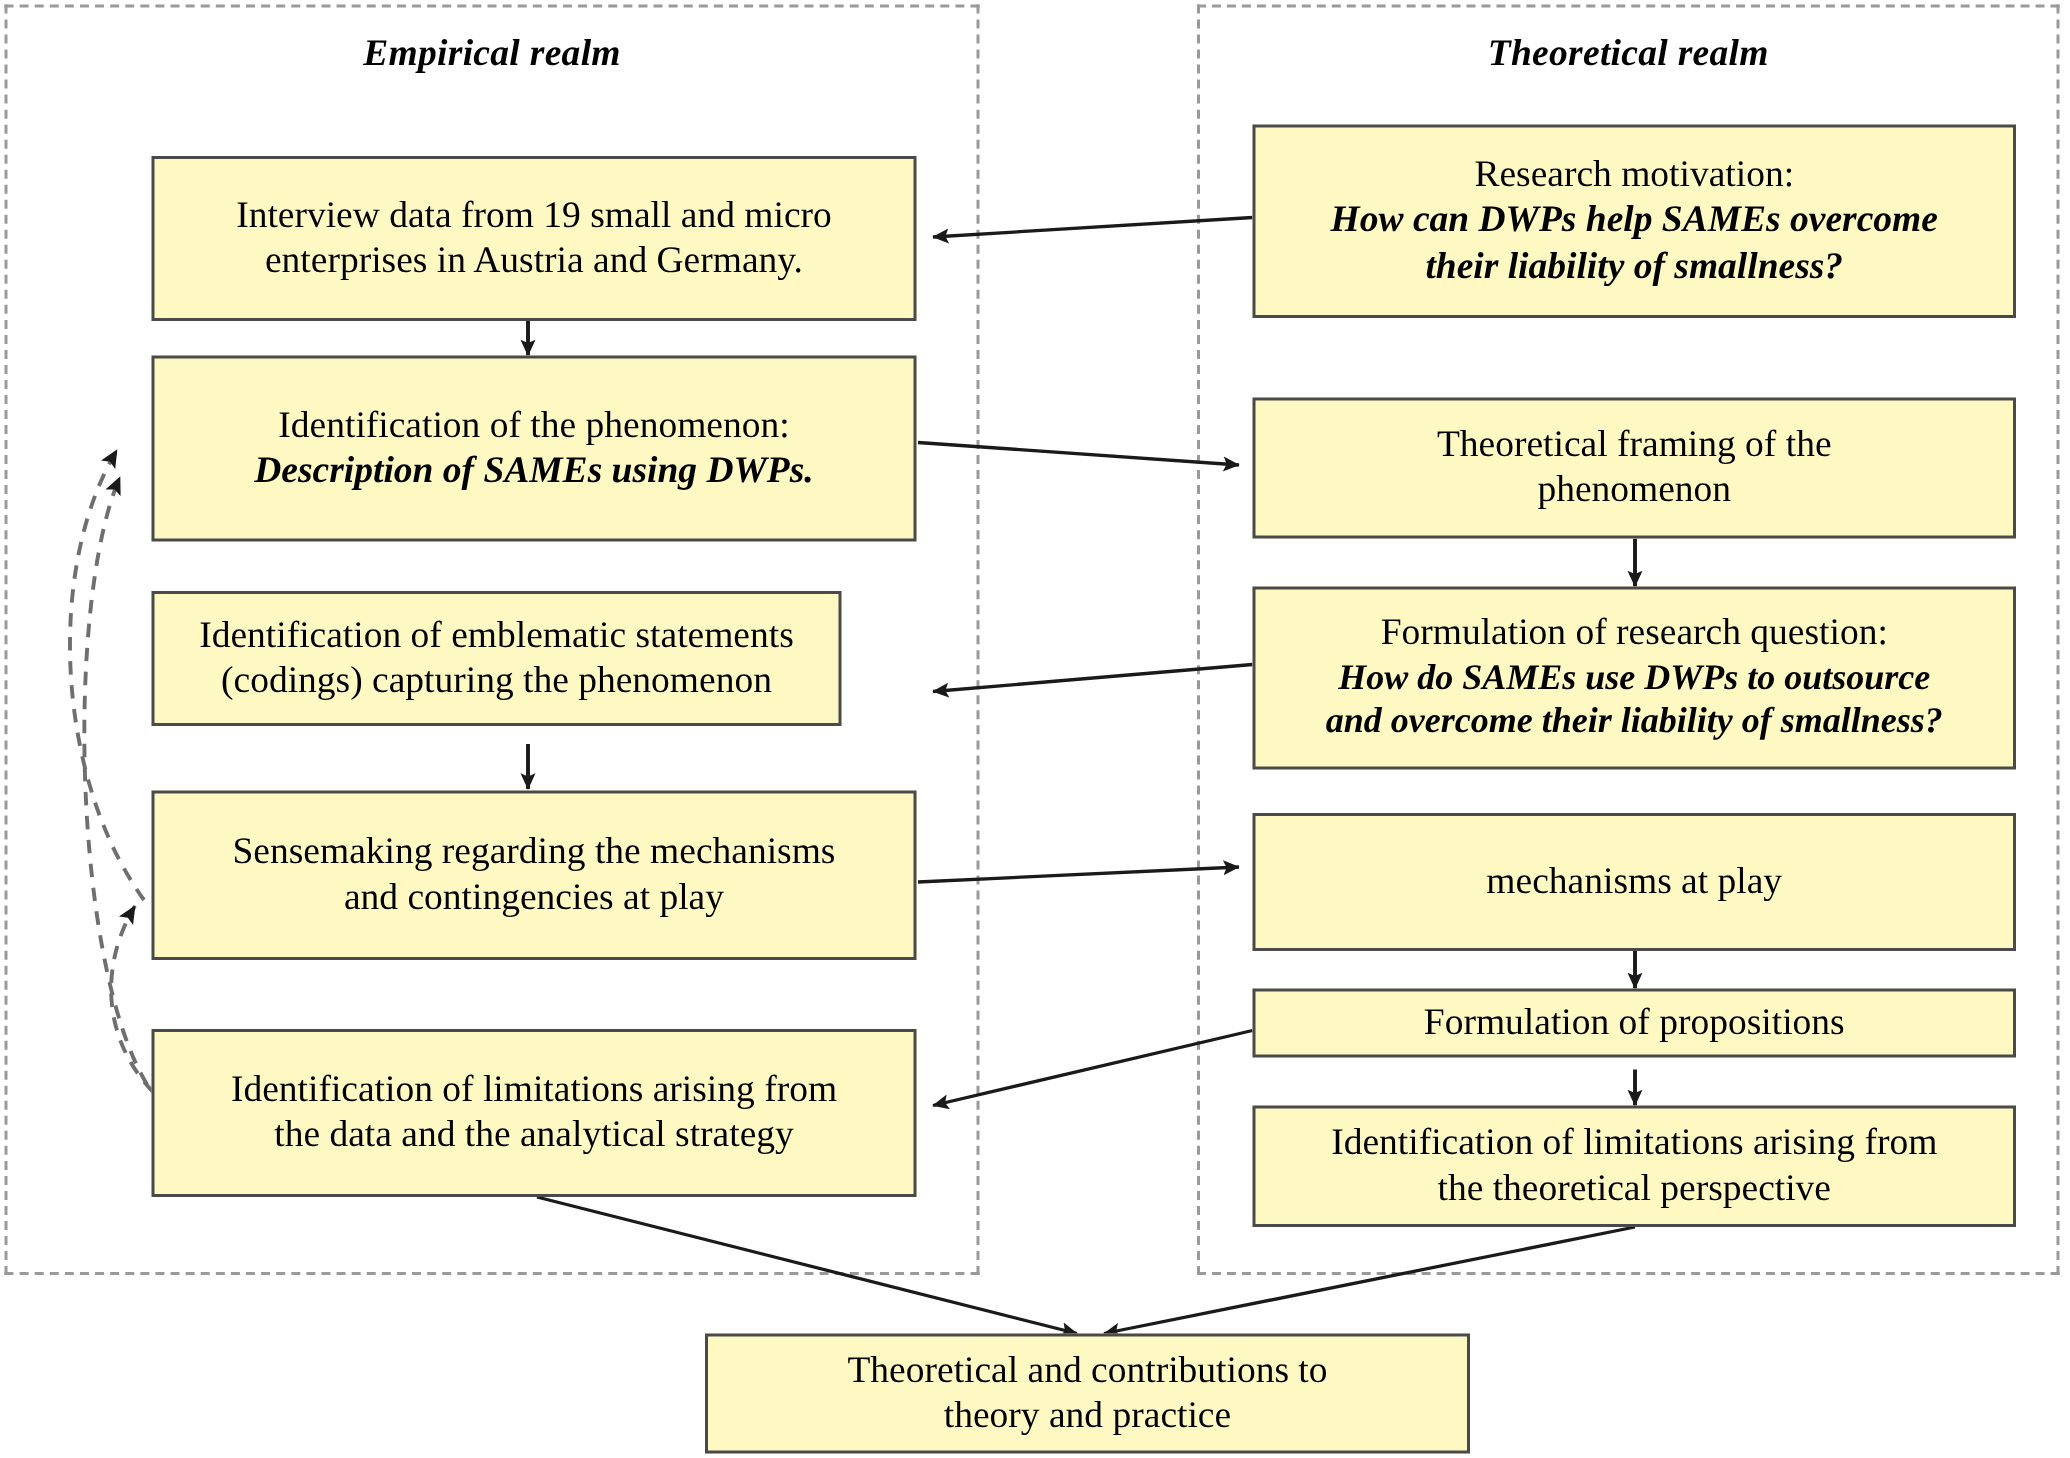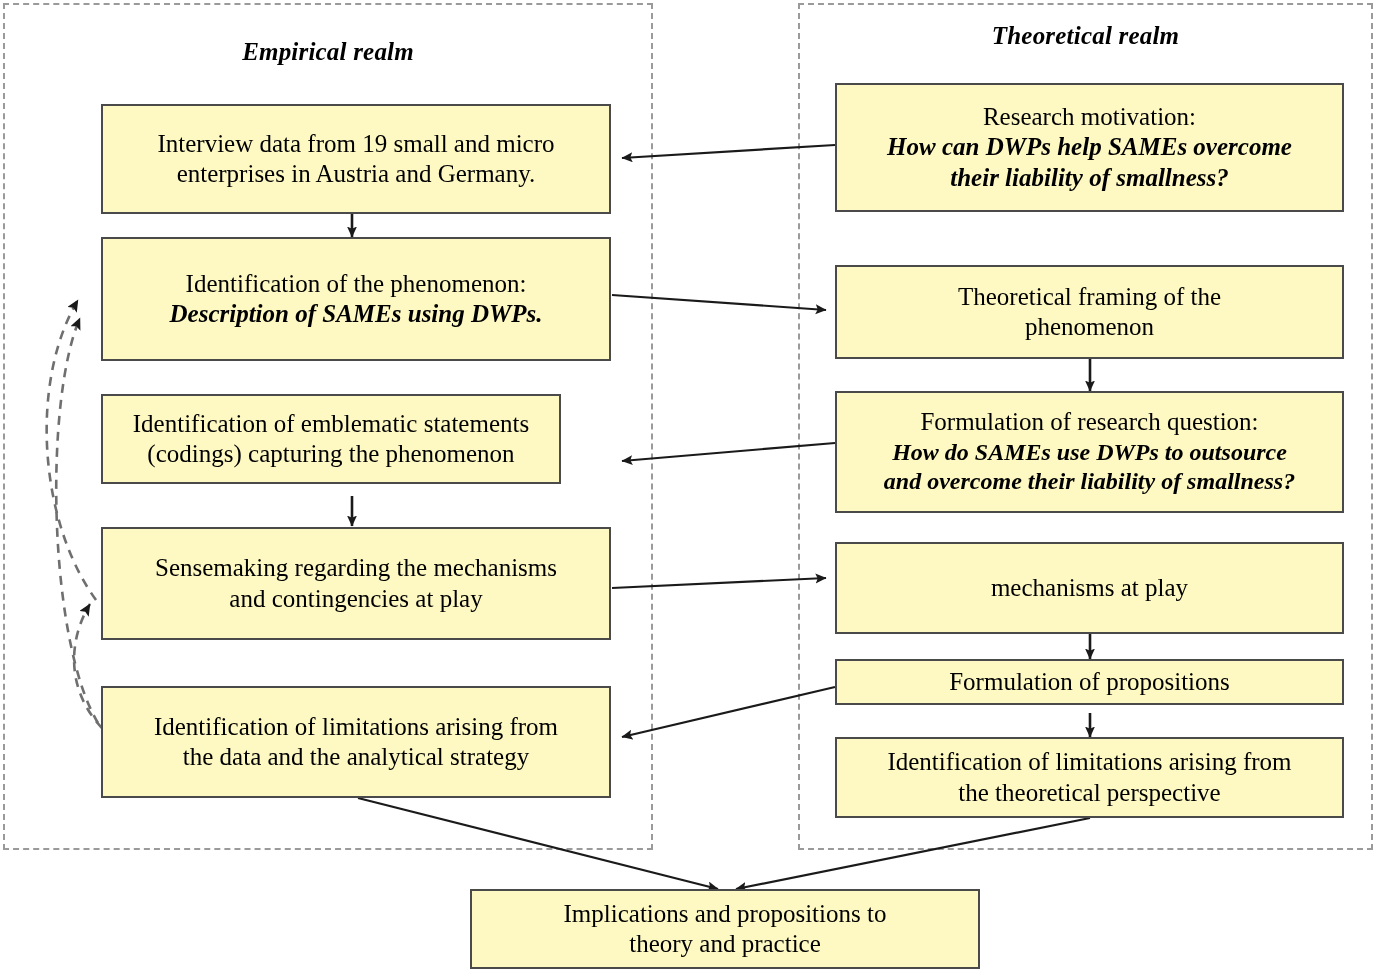--- a/index.html
+++ b/index.html
@@ -71,21 +71,21 @@
   }
 </style>
 </head>
 <body>
 
 <div id="canvas">
 
   <div class="realm-box" style="left:3px; top:3px; width:650px; height:847px;"></div>
   <div class="realm-box" style="left:798px; top:3px; width:575px; height:847px;"></div>
 
-  <div class="realm-title" style="left:3px; top:38px; width:650px;">Empirical realm</div>
+  <div class="realm-title" style="left:3px; top:22px; width:650px;">Empirical realm</div>
   <div class="realm-title" style="left:798px; top:22px; width:575px;">Theoretical realm</div>
 
   <svg class="layer" viewBox="0 0 1380 972">
     <defs>
       <marker id="ah-solid" markerWidth="13" markerHeight="13" refX="10.5" refY="5" orient="auto" markerUnits="userSpaceOnUse">
         <path d="M0,0 L11,5 L0,10 L2.2,5 Z" fill="#1a1a1a"></path>
       </marker>
       <marker id="ah-dash" markerWidth="15" markerHeight="15" refX="11.5" refY="5.5" orient="auto" markerUnits="userSpaceOnUse">
         <path d="M0,0 L12,5.5 L0,11 L2.4,5.5 Z" fill="#1a1a1a"></path>
       </marker>
@@ -194,18 +194,18 @@
 
   <div class="node" style="left:835px; top:737px; width:509px; height:81px;">
     <div class="lines">
       <span class="ln">Identification  of limitations  arising  from</span>
       <span class="ln">the theoretical  perspective</span>
     </div>
   </div>
 
   <div class="node" style="left:470px; top:889px; width:510px; height:80px;">
     <div class="lines">
-      <span class="ln">Implications  and propositions to</span>
+      <span class="ln">Theoretical  and contributions to</span>
       <span class="ln">theory and practice</span>
     </div>
   </div>
 
 </div>
 
 </body></html>

